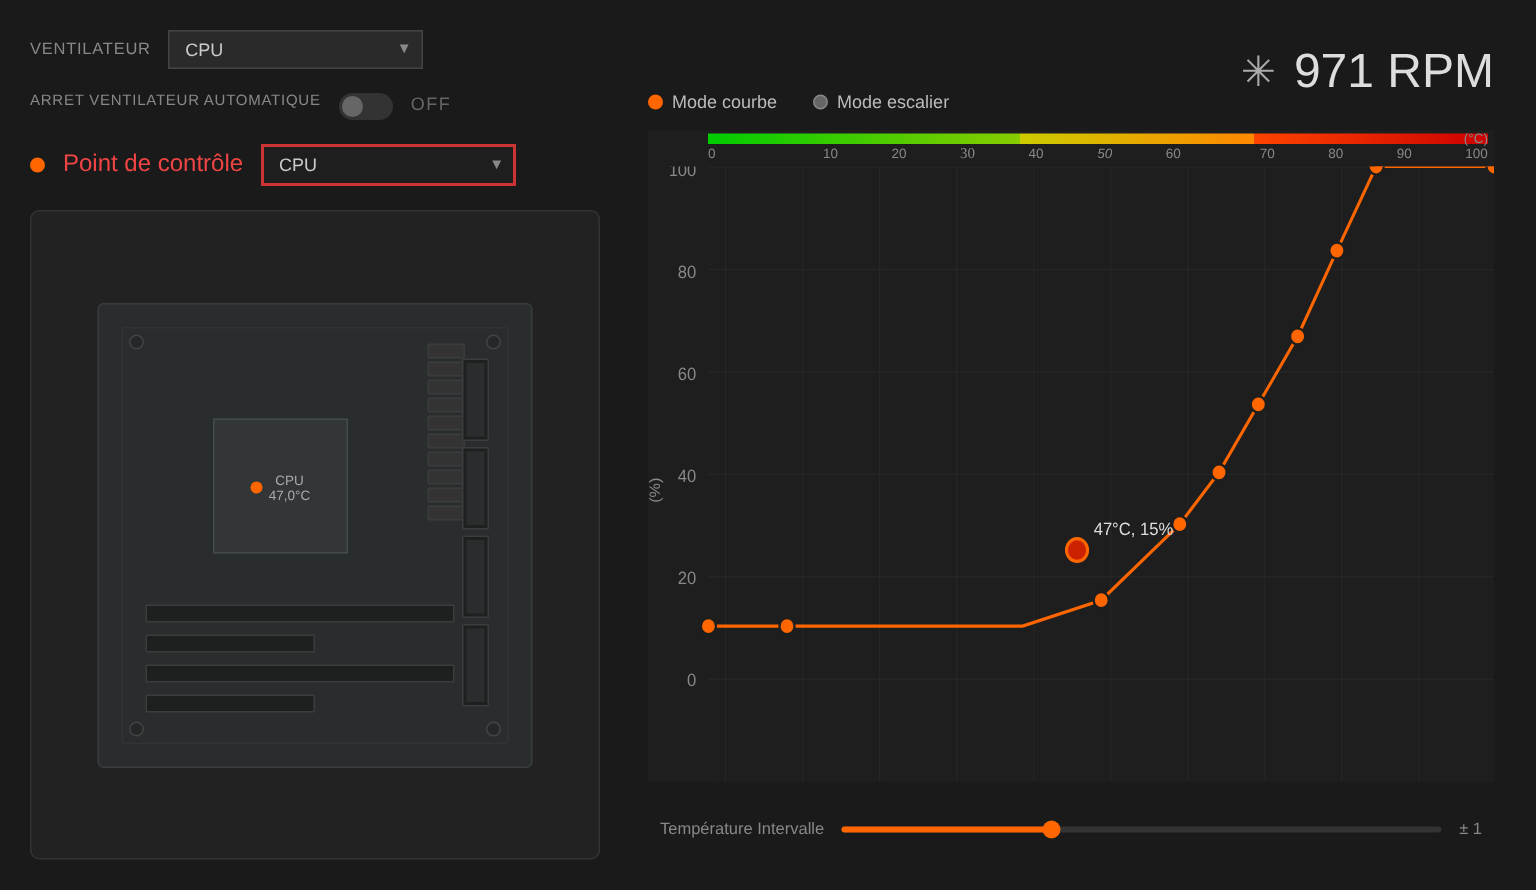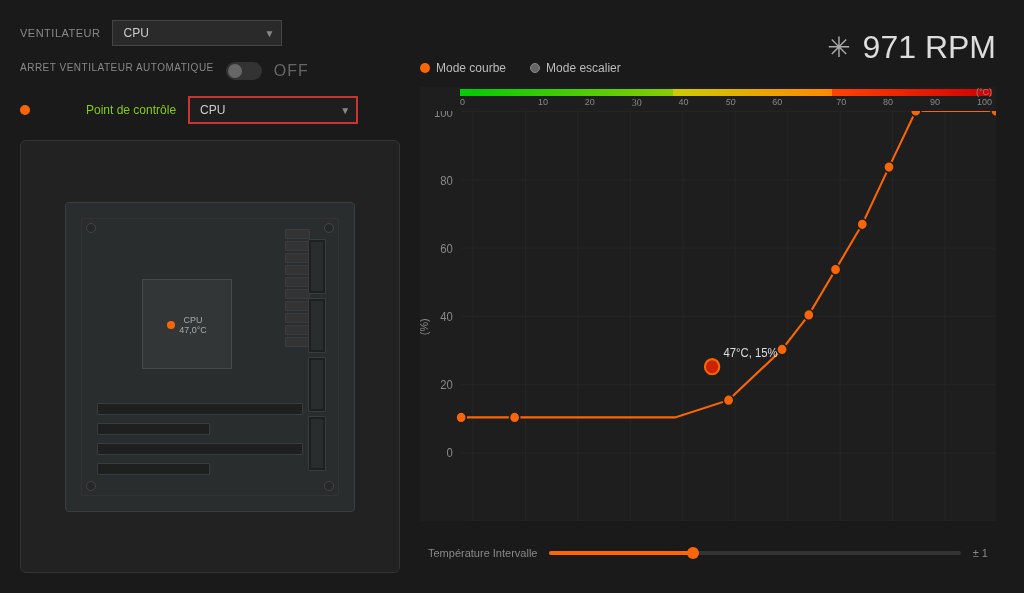--- a/index.html
+++ b/index.html
@@ -11,21 +11,21 @@
       font-family: 'Segoe UI', Arial, sans-serif;
       font-size: 12px;
       overflow: hidden;
     }
 
     .container {
       display: flex;
       width: 1016px;
       height: 593px;
       padding: 20px;
-      gap: 20px;
+      gap: 32px;
     }
 
     
     .left-panel {
       width: 380px;
       flex-shrink: 0;
       display: flex;
       flex-direction: column;
       gap: 16px;
     }
@@ -99,21 +99,21 @@
       width: 14px;
       height: 14px;
       background: #666;
       border-radius: 50%;
       top: 2px;
       left: 2px;
     }
 
     .toggle-label {
       color: #666;
-      font-size: 16px;
+      font-size: 12px;
       letter-spacing: 1px;
     }
 
     .point-row {
       display: flex;
       align-items: center;
       gap: 12px;
     }
 
     .orange-dot {
@@ -400,21 +400,21 @@
     </div>
 
     <div class="toggle-row">
       <span class="label" style="min-width:auto;font-size:10px;letter-spacing:0.5px;">ARRET VENTILATEUR AUTOMATIQUE</span>
       <div class="toggle"></div>
       <span class="toggle-label">OFF</span>
     </div>
 
     <div class="point-row">
       <div class="orange-dot"></div>
-      <span style="color:#84cc16;font-size:12px;margin-left:44px;">Point de contrôle</span>
+      <span style="color:#ef4444;font-size:16px;">Point de contrôle</span>
       <div class="select-wrapper highlighted">
         <select class="select-box" style="border:2px solid #cc3333;background:#1e1e1e;">
           <option>CPU</option>
         </select>
       </div>
     </div>
 
     <div class="mb-container">
       <div class="motherboard">
         <div class="mb-inner">

